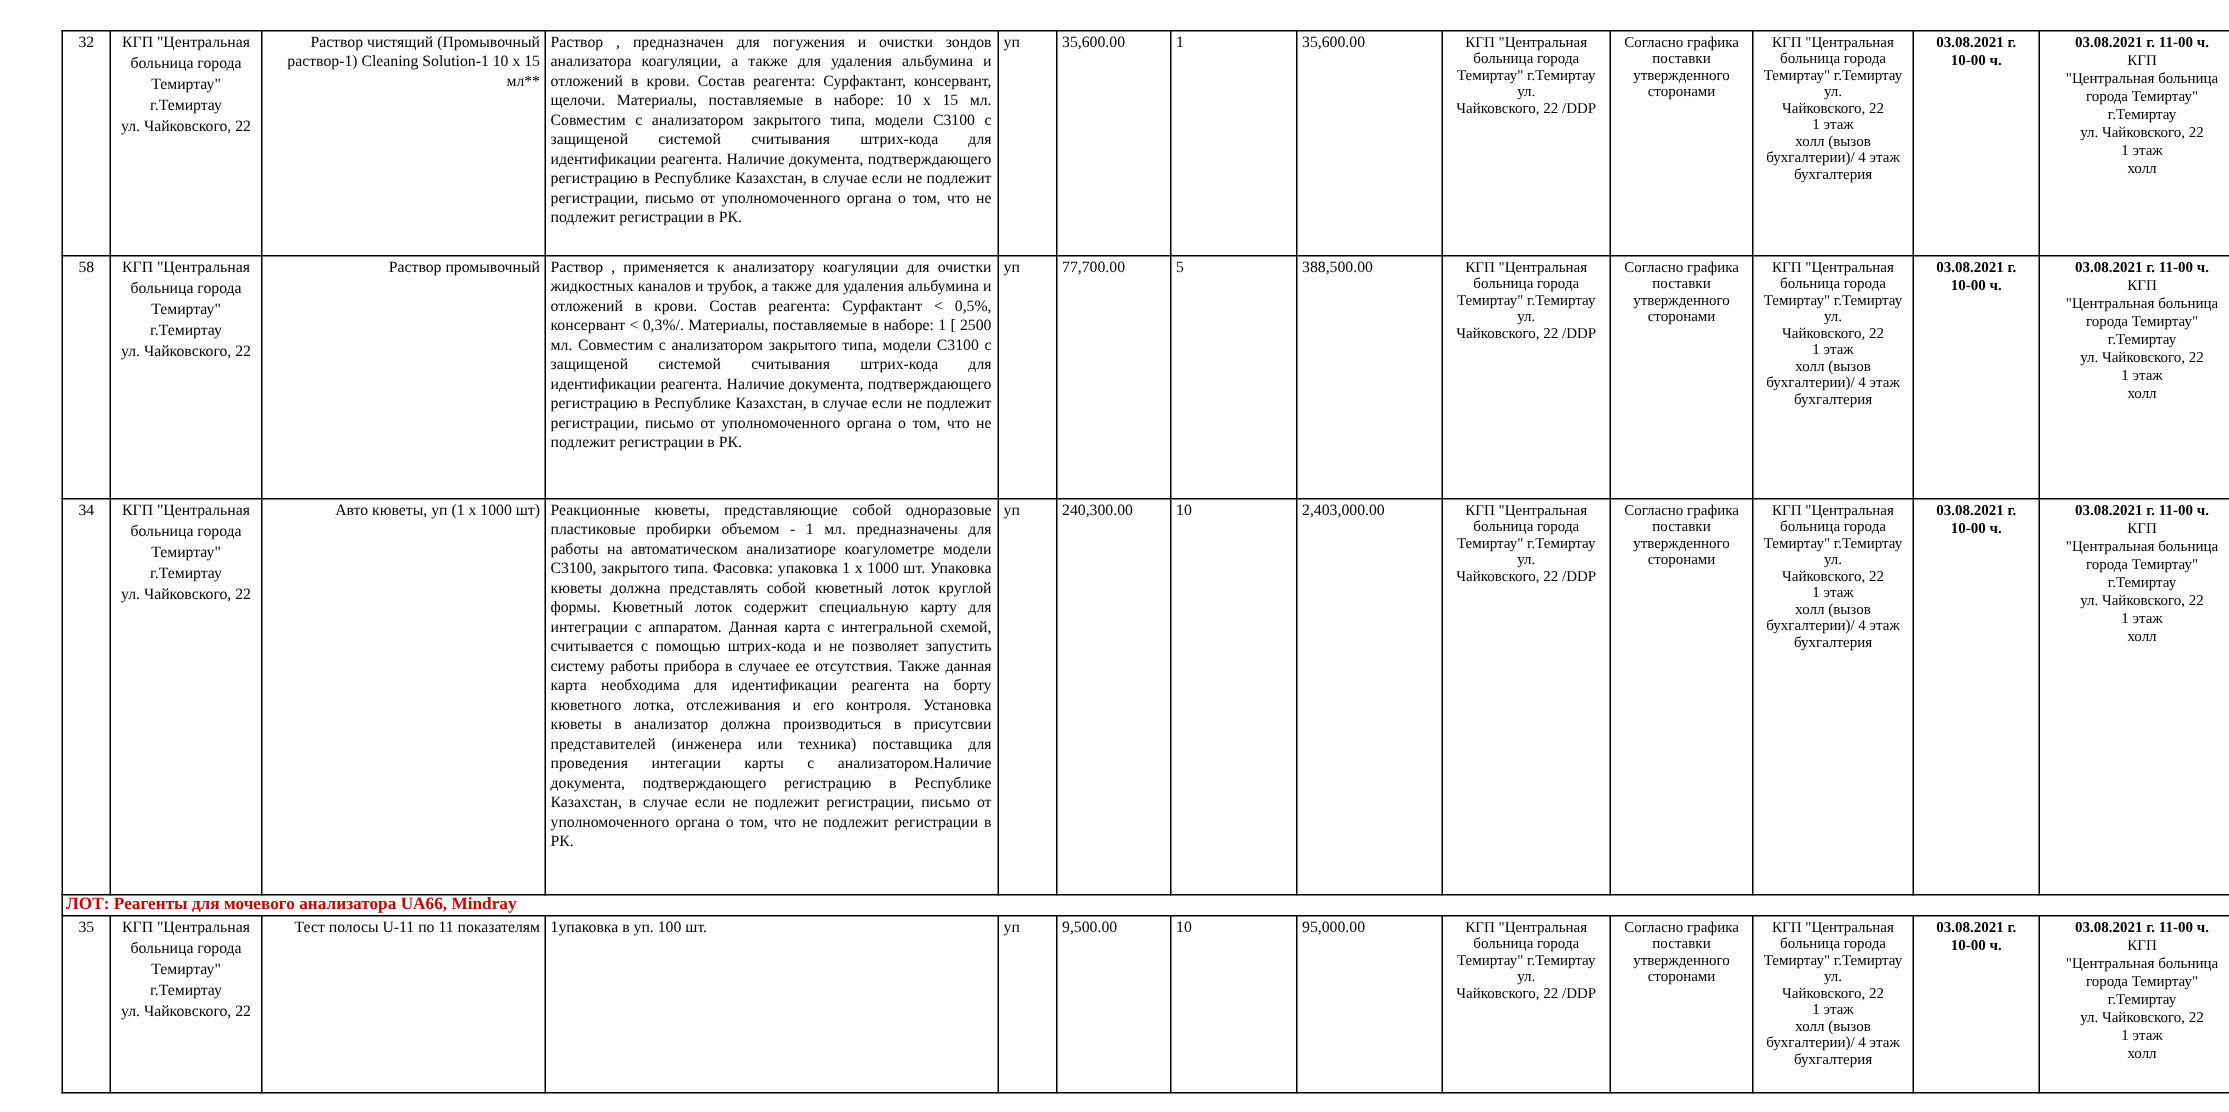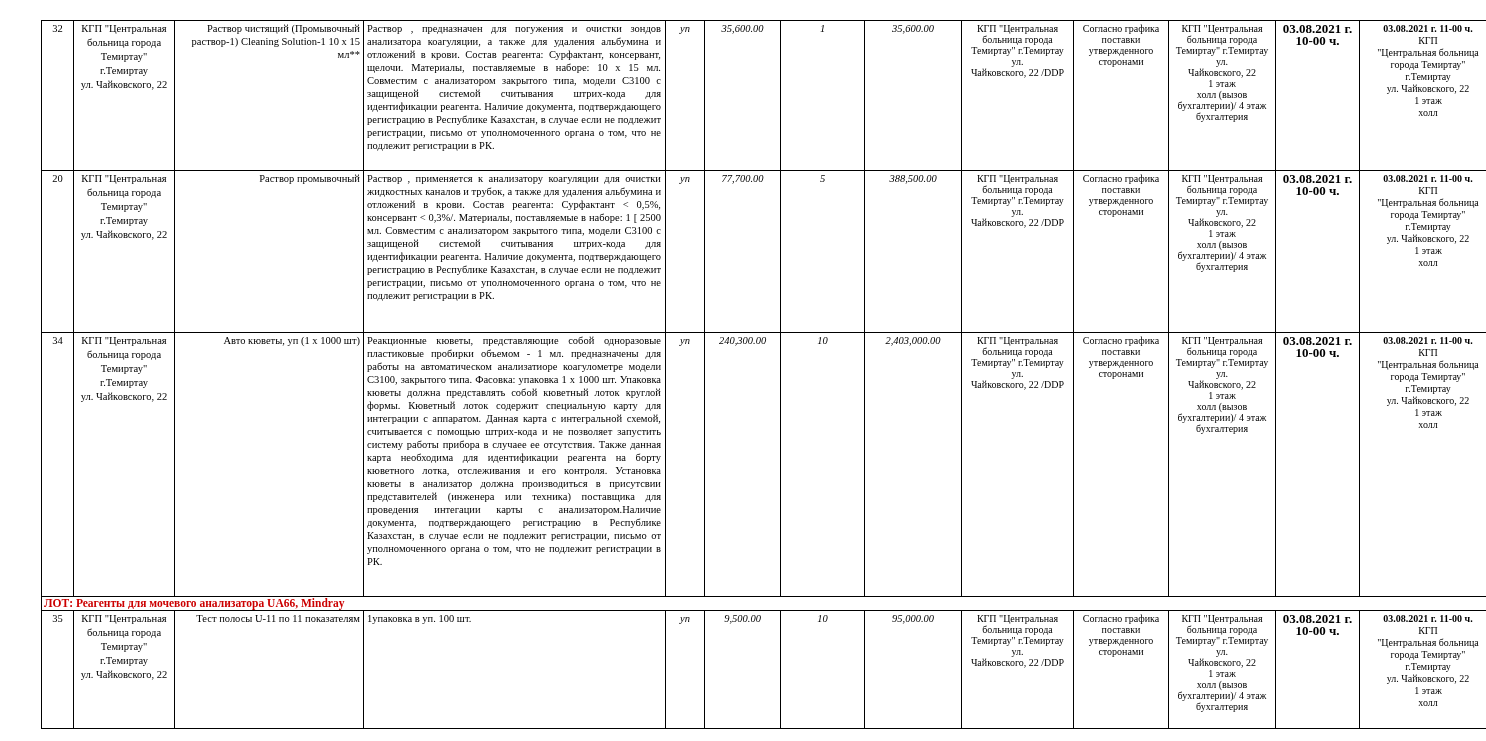--- a/index.html
+++ b/index.html
@@ -33,28 +33,28 @@
   col.w-sched{width:95px} col.w-pplace{width:107px} col.w-env{width:84px}
   col.w-open{width:137px}
   
   tr.h32{height:150px} tr.h33{height:162px} tr.h34{height:264px}
   tr.hlot{height:14px} tr.h35{height:118px}
 
   td.num{text-align:center;}
   td.cust{text-align:center; white-space:pre-line; line-height:14px;}
   td.item{text-align:right;}
   td.desc{text-align:justify; line-height:13px; padding-right:4px;margin-left:36px;}
-  td.unit,td.price,td.qty,td.total{text-align:center;font-style:italic;}
+  td.unit,td.price,td.qty,td.total{}
   td.dplace,td.sched,td.pplace{
     text-align:center; white-space:pre-line;
     font-size:10px; line-height:11px; padding:2px 2px;
   }
   td.env{
     text-align:center; white-space:pre-line;
-    font-weight:bold; font-size:13px; line-height:12px; padding:2px 2px;
+    font-weight:bold; font-size:10px; line-height:12px; padding:2px 2px;
   }
   td.open{
     text-align:center; font-size:10px; line-height:12px; padding:2px 2px;
   }
   td.open .dt{font-weight:bold; white-space:pre-line;}
   td.open .pl{font-weight:normal; white-space:pre-line;}
   td.lot{
     color:#cc0000; font-weight:bold;
     font-size:11.5px; line-height:12px;
     text-align:left; padding:0 2px; white-space:nowrap;
@@ -121,21 +121,21 @@
 "Центральная больница
 города Темиртау"
 г.Темиртау
 ул. Чайковского, 22
 1 этаж
 холл</div>
         </td>
       </tr>
 
       <tr class="h33">
-        <td class="num">20</td>
+        <td class="num">58</td>
         <td class="cust">КГП "Центральная
 больница города
 Темиртау"
 г.Темиртау
 ул. Чайковского, 22</td>
         <td class="item">Раствор промывочный</td>
         <td class="desc">Раствор , применяется к анализатору коагуляции для очистки жидкостных каналов и трубок, а также для удаления альбумина и отложений в крови. Состав реагента: Сурфактант &lt; 0,5%, консервант &lt; 0,3%/. Материалы, поставляемые в наборе: 1 [ 2500 мл. Совместим с анализатором закрытого типа, модели С3100 с защищеной системой считывания штрих-кода для идентификации реагента. Наличие документа, подтверждающего регистрацию в Республике Казахстан, в случае если не подлежит регистрации, письмо от уполномоченного органа о том, что не подлежит регистрации в РК.</td>
         <td class="unit">уп</td>
         <td class="price">77,700.00</td>
         <td class="qty">5</td>

